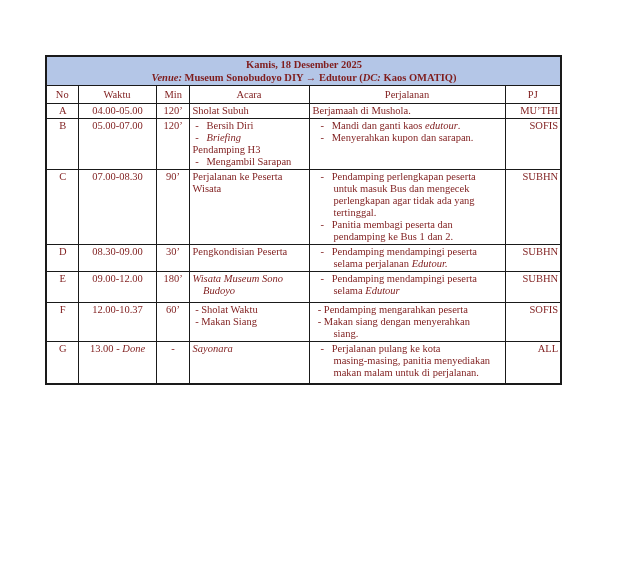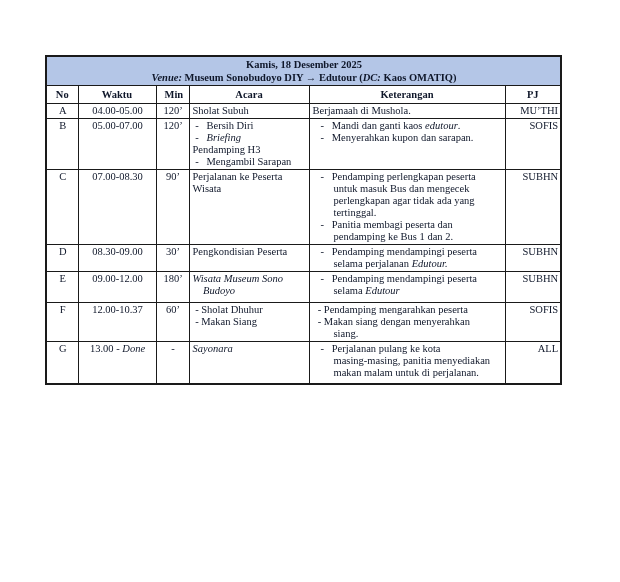--- a/index.html
+++ b/index.html
@@ -2,21 +2,21 @@
 <html><head>
 <meta charset="utf-8">
 <style>
   html, body { margin: 0; padding: 0; background: #ffffff; }
   .page {
     position: relative;
     width: 620px;
     height: 582px;
     background: #ffffff;
     font-family: "Liberation Serif", serif;
-    color: #0f172a;
+    color: #7f1d1d;
     overflow: hidden;
   }
   table.sched {
     position: absolute;
     left: 45px;
     top: 55px;
     width: 517px;
     border-collapse: collapse;
     table-layout: fixed;
     border: 2px solid #1a1a1a;
@@ -32,21 +32,21 @@
   td.title-cell {
     background: #b4c6e7;
     text-align: center;
     font-weight: bold;
     border-bottom: 2px solid #1a1a1a;
     padding: 1px 0 1px 0;
   }
   .tline { white-space: pre-wrap; line-height: 13px; }
   table.sched th {
     text-align: center;
-    font-weight: bold;
+    font-weight: normal;
     vertical-align: middle;
     height: 15px;
     padding: 1px 8px;
   }
   td.c { text-align: center; padding-left: 1px; padding-right: 1px; }
   td.pj { text-align: right; font-size: 9.3px; padding-top: 2px; }
   .line { white-space: pre-wrap; }
   .it { font-style: italic; }
   tr.r0 { height: 15px; }
   tr.r1 { height: 49px; }
@@ -74,21 +74,21 @@
         <td class="title-cell" colspan="6" id="title-cell" style="background: rgb(180, 198, 231);">
             <div class="tline"><span>Kamis, 18 Desember 2025</span></div>
             <div class="tline"><span class="it">Venue:</span><span> Museum Sonobudoyo DIY → Edutour (</span><span class="it">DC:</span><span> Kaos OMATIQ)</span></div>
           </td>
       </tr>
       <tr id="col-head-row">
           <th>No</th>
           <th>Waktu</th>
           <th>Min</th>
           <th>Acara</th>
-          <th>Keterangan</th>
+          <th>Perjalanan</th>
           <th>PJ</th>
         </tr>
     </thead>
     <tbody id="table-body">
         <tr class="r0">
           <td class="c">A</td>
           <td class="c"><span>04.00-05.00</span></td>
           <td class="c">120’</td>
           <td>
             <div class="line"><span>Sholat Subuh</span></div>
@@ -157,21 +157,21 @@
             <div class="line"><span>   -   Pendamping mendampingi peserta</span></div>
             <div class="line"><span>        selama </span><span class="it">Edutour</span></div>
           </td>
           <td class="pj">SUBHN</td>
         </tr>
         <tr class="r5">
           <td class="c">F</td>
           <td class="c"><span>12.00-10.37</span></td>
           <td class="c">60’</td>
           <td>
-            <div class="line"><span> - Sholat Dhuhur</span></div>
+            <div class="line"><span> - Sholat Waktu</span></div>
             <div class="line"><span> - Makan Siang</span></div>
           </td>
           <td>
             <div class="line"><span>  - Pendamping mengarahkan peserta</span></div>
             <div class="line"><span>  - Makan siang dengan menyerahkan</span></div>
             <div class="line"><span>        siang.</span></div>
           </td>
           <td class="pj">SOFIS</td>
         </tr>
         <tr class="r6">

